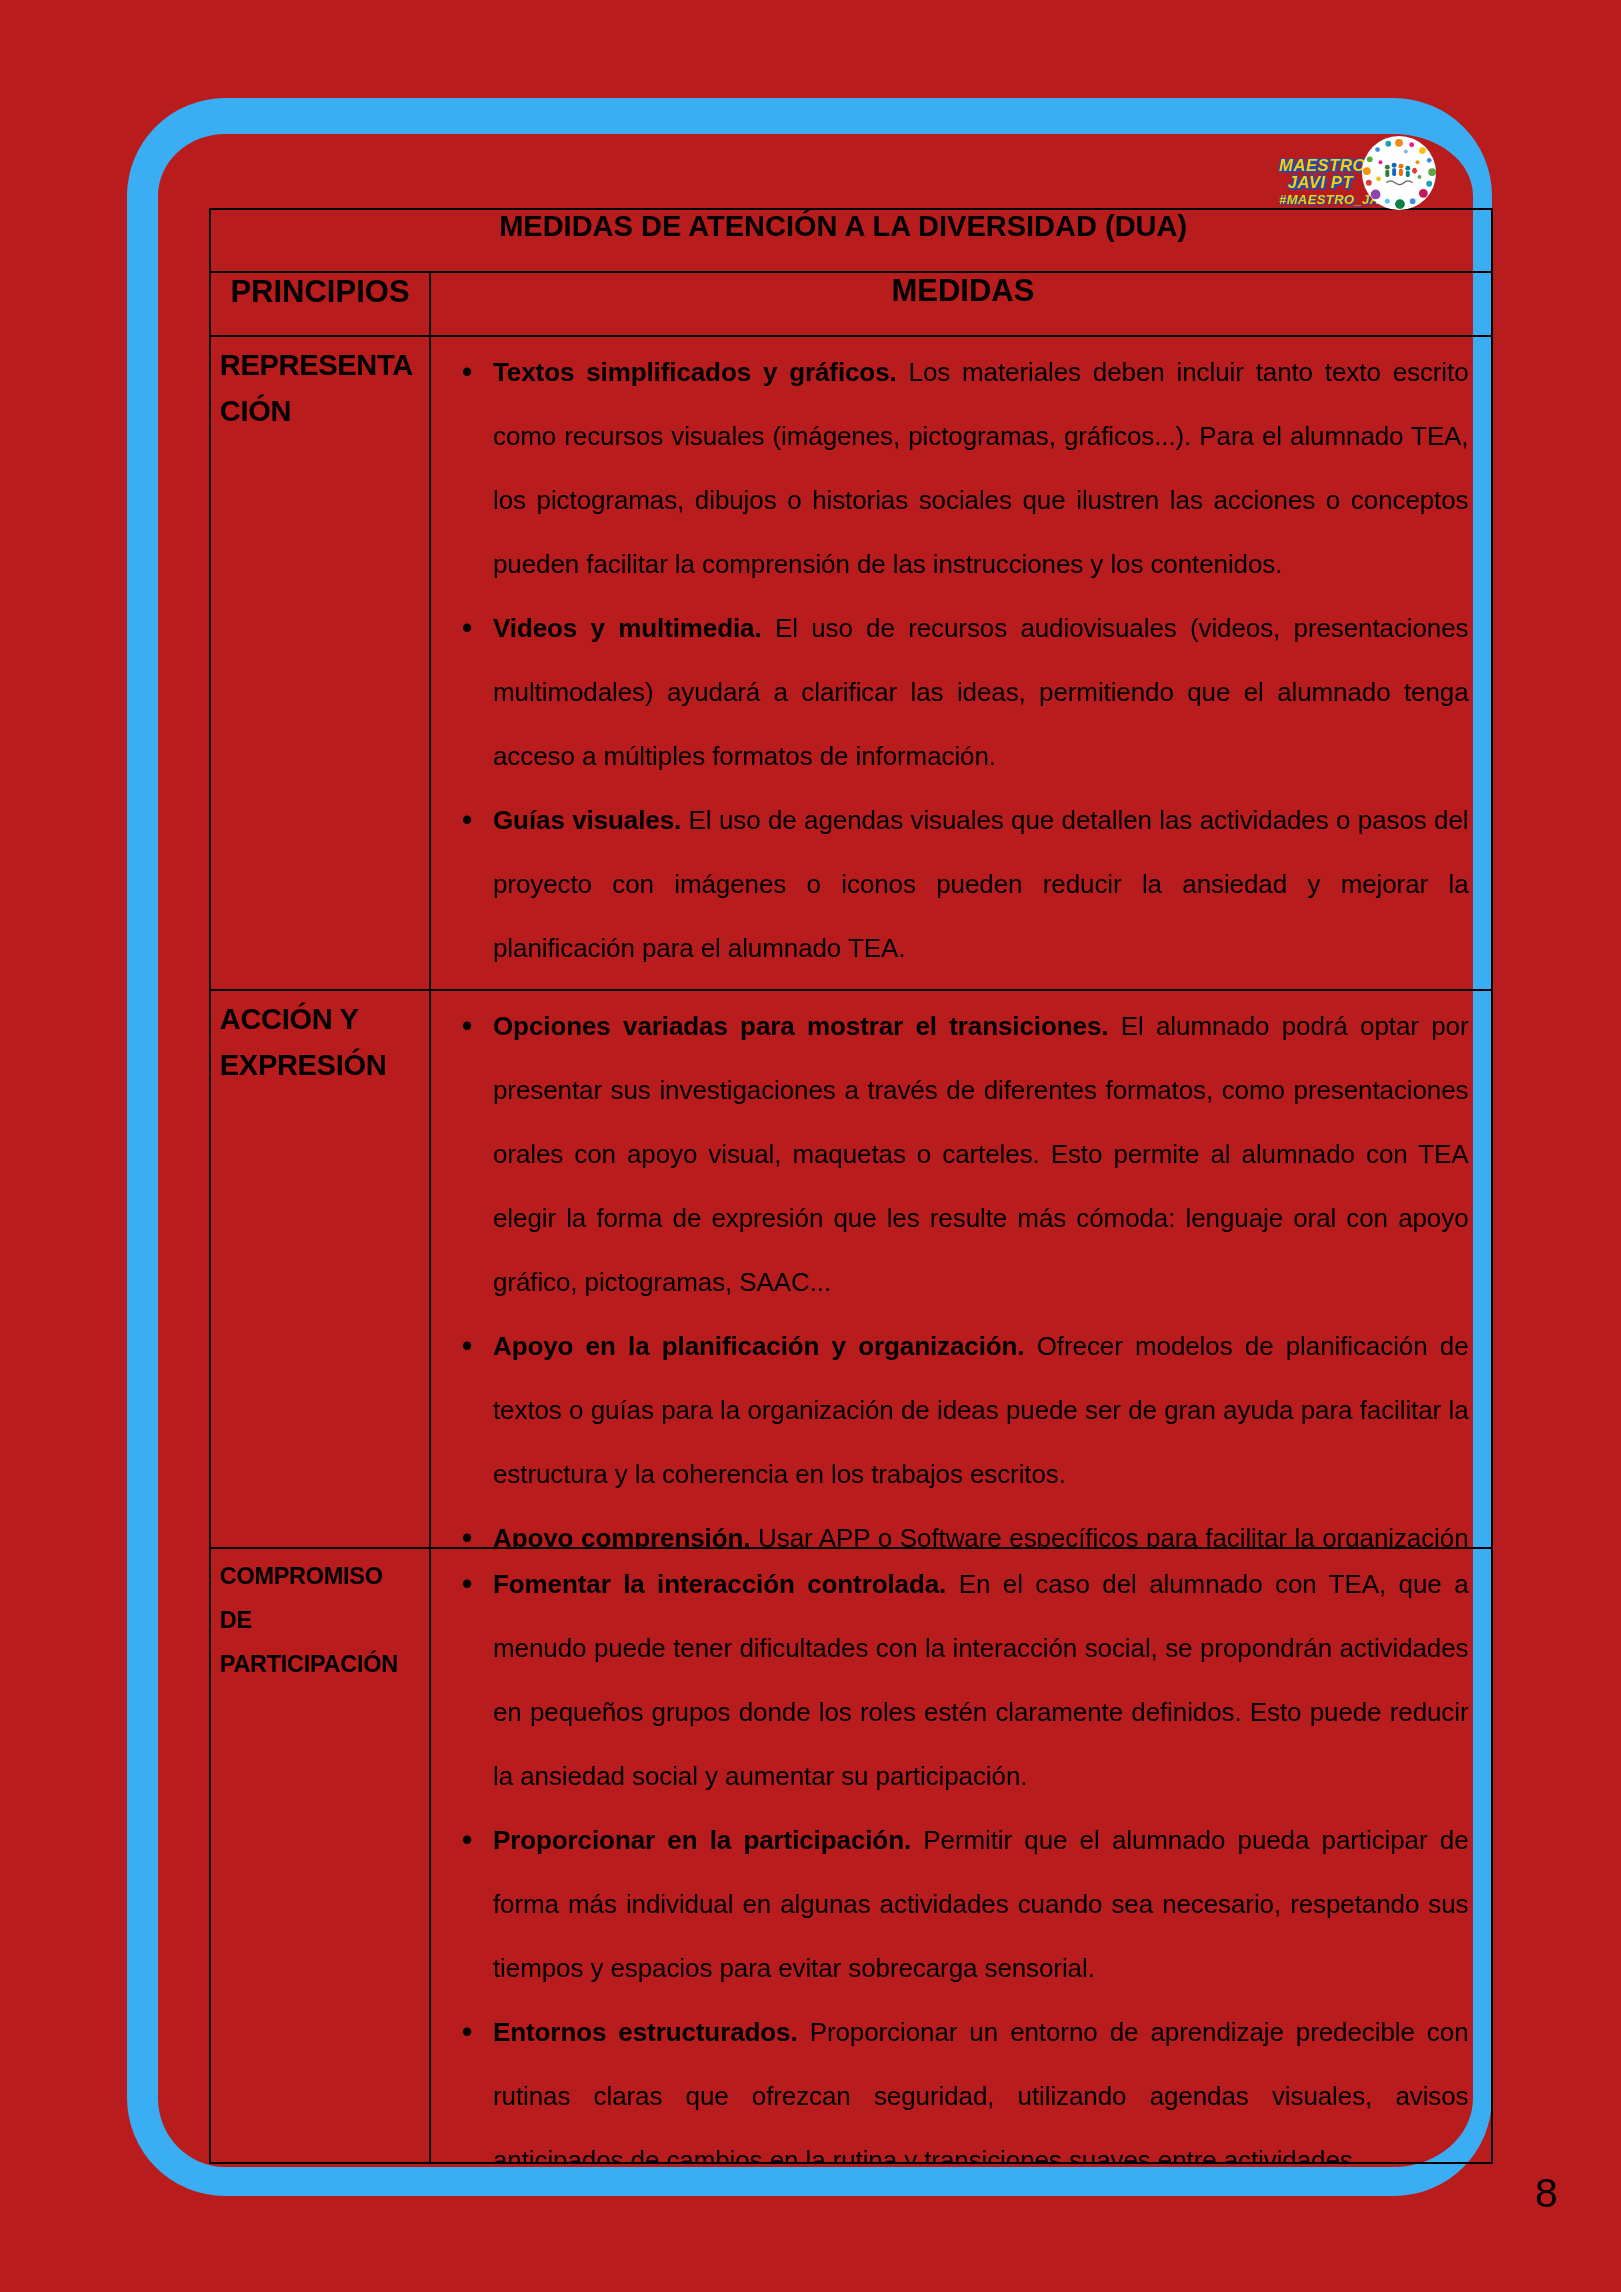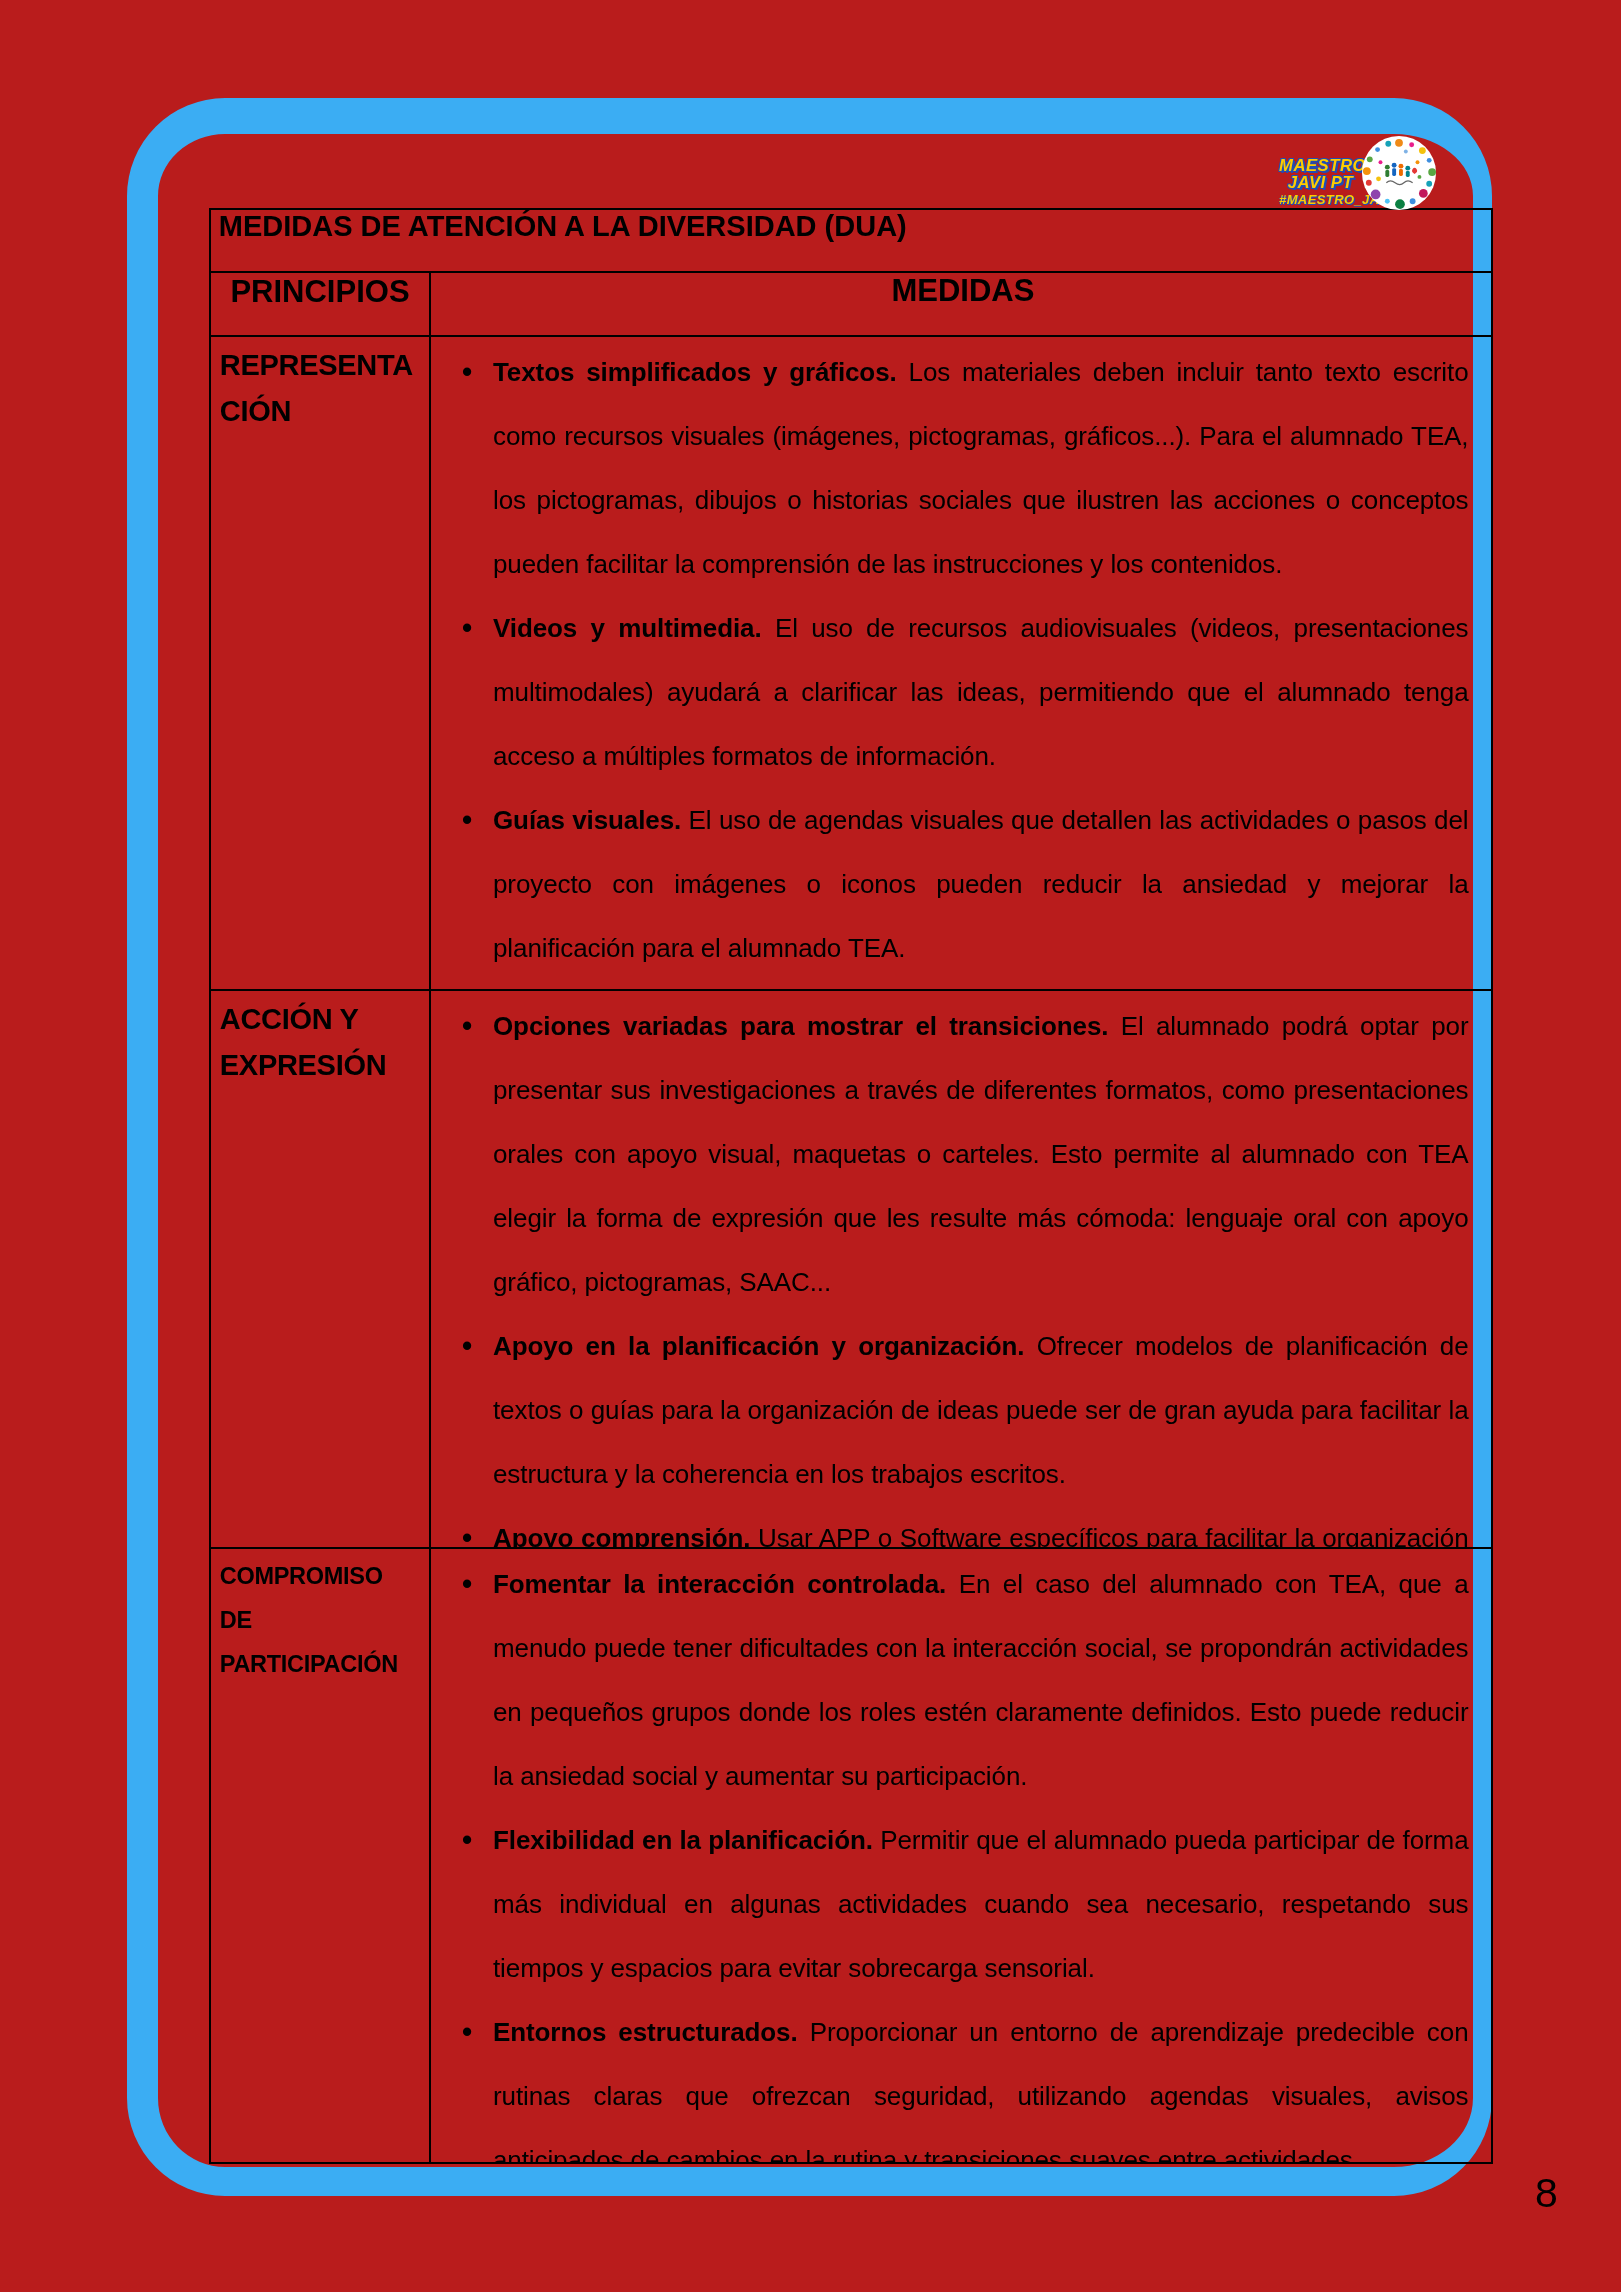--- a/index.html
+++ b/index.html
@@ -34,20 +34,21 @@
     z-index:2;
   }
   .dua-table td{
     border:2px solid #000;
     vertical-align:top;
     box-sizing:border-box;
     background:transparent;
   }
   .title-cell{
     height:63px;
+    text-align:center;
     vertical-align:middle;
     font-weight:bold;
     font-size:29px;
     padding:0 23.5px 0 7.8px;
   }
   .header-cell{
     height:64px;
     text-align:center;
     vertical-align:middle;
     font-weight:bold;
@@ -230,21 +231,21 @@
   </tr>
         <tr>
     <td class="principle-cell small">COMPROMISO<br>DE<br>PARTICIPACIÓN</td>
     <td class="measures-cell">
       <div class="measures-wrap" style="height: 610px;">
         <ul class="measures">
                 <li>
     <b>Fomentar la interacción controlada. </b><span>En el caso del alumnado con TEA, que a menudo puede tener dificultades con la interacción social, se propondrán actividades en pequeños grupos donde los roles estén claramente definidos. Esto puede reducir la ansiedad social y aumentar su participación.</span>
   </li>
                 <li>
-    <b>Flexibilidad en la planificación. </b><span>Permitir que el alumnado pueda participar de forma más individual en algunas actividades cuando sea necesario, respetando sus tiempos y espacios para evitar sobrecarga sensorial.</span>
+    <b>Proporcionar en la participación. </b><span>Permitir que el alumnado pueda participar de forma más individual en algunas actividades cuando sea necesario, respetando sus tiempos y espacios para evitar sobrecarga sensorial.</span>
   </li>
                 <li>
     <b>Entornos estructurados. </b><span>Proporcionar un entorno de aprendizaje predecible con rutinas claras que ofrezcan seguridad, utilizando agendas visuales, avisos anticipados de cambios en la rutina y transiciones suaves entre actividades.</span>
   </li>
               </ul>
       </div>
     </td>
   </tr>
       </tbody>
   </table>

